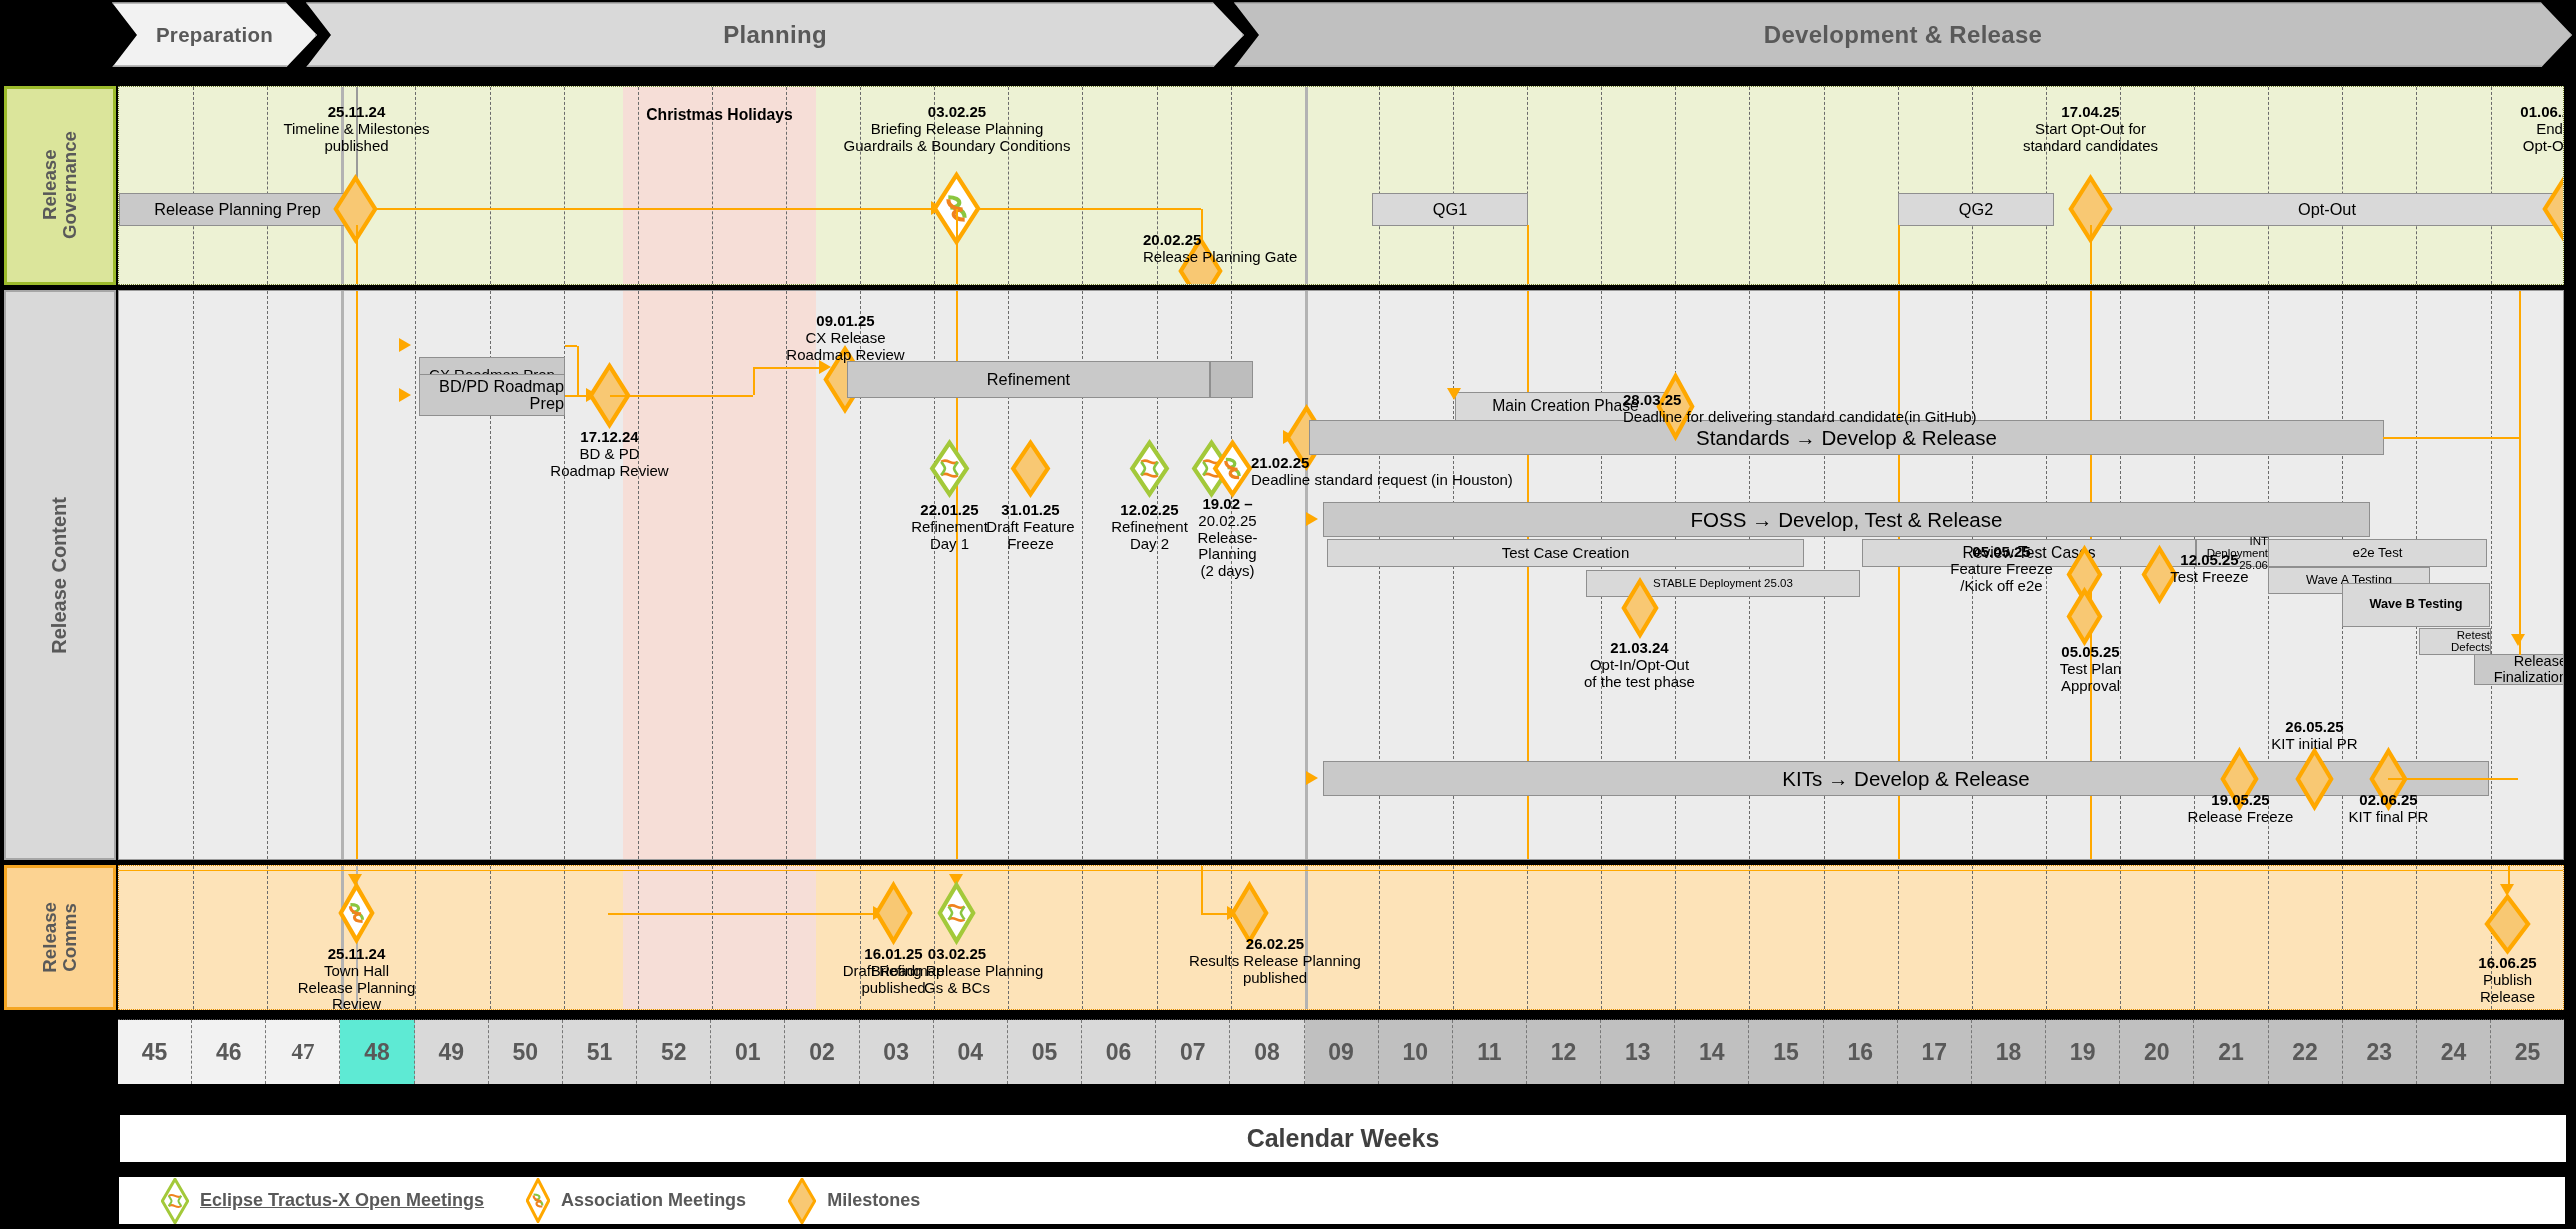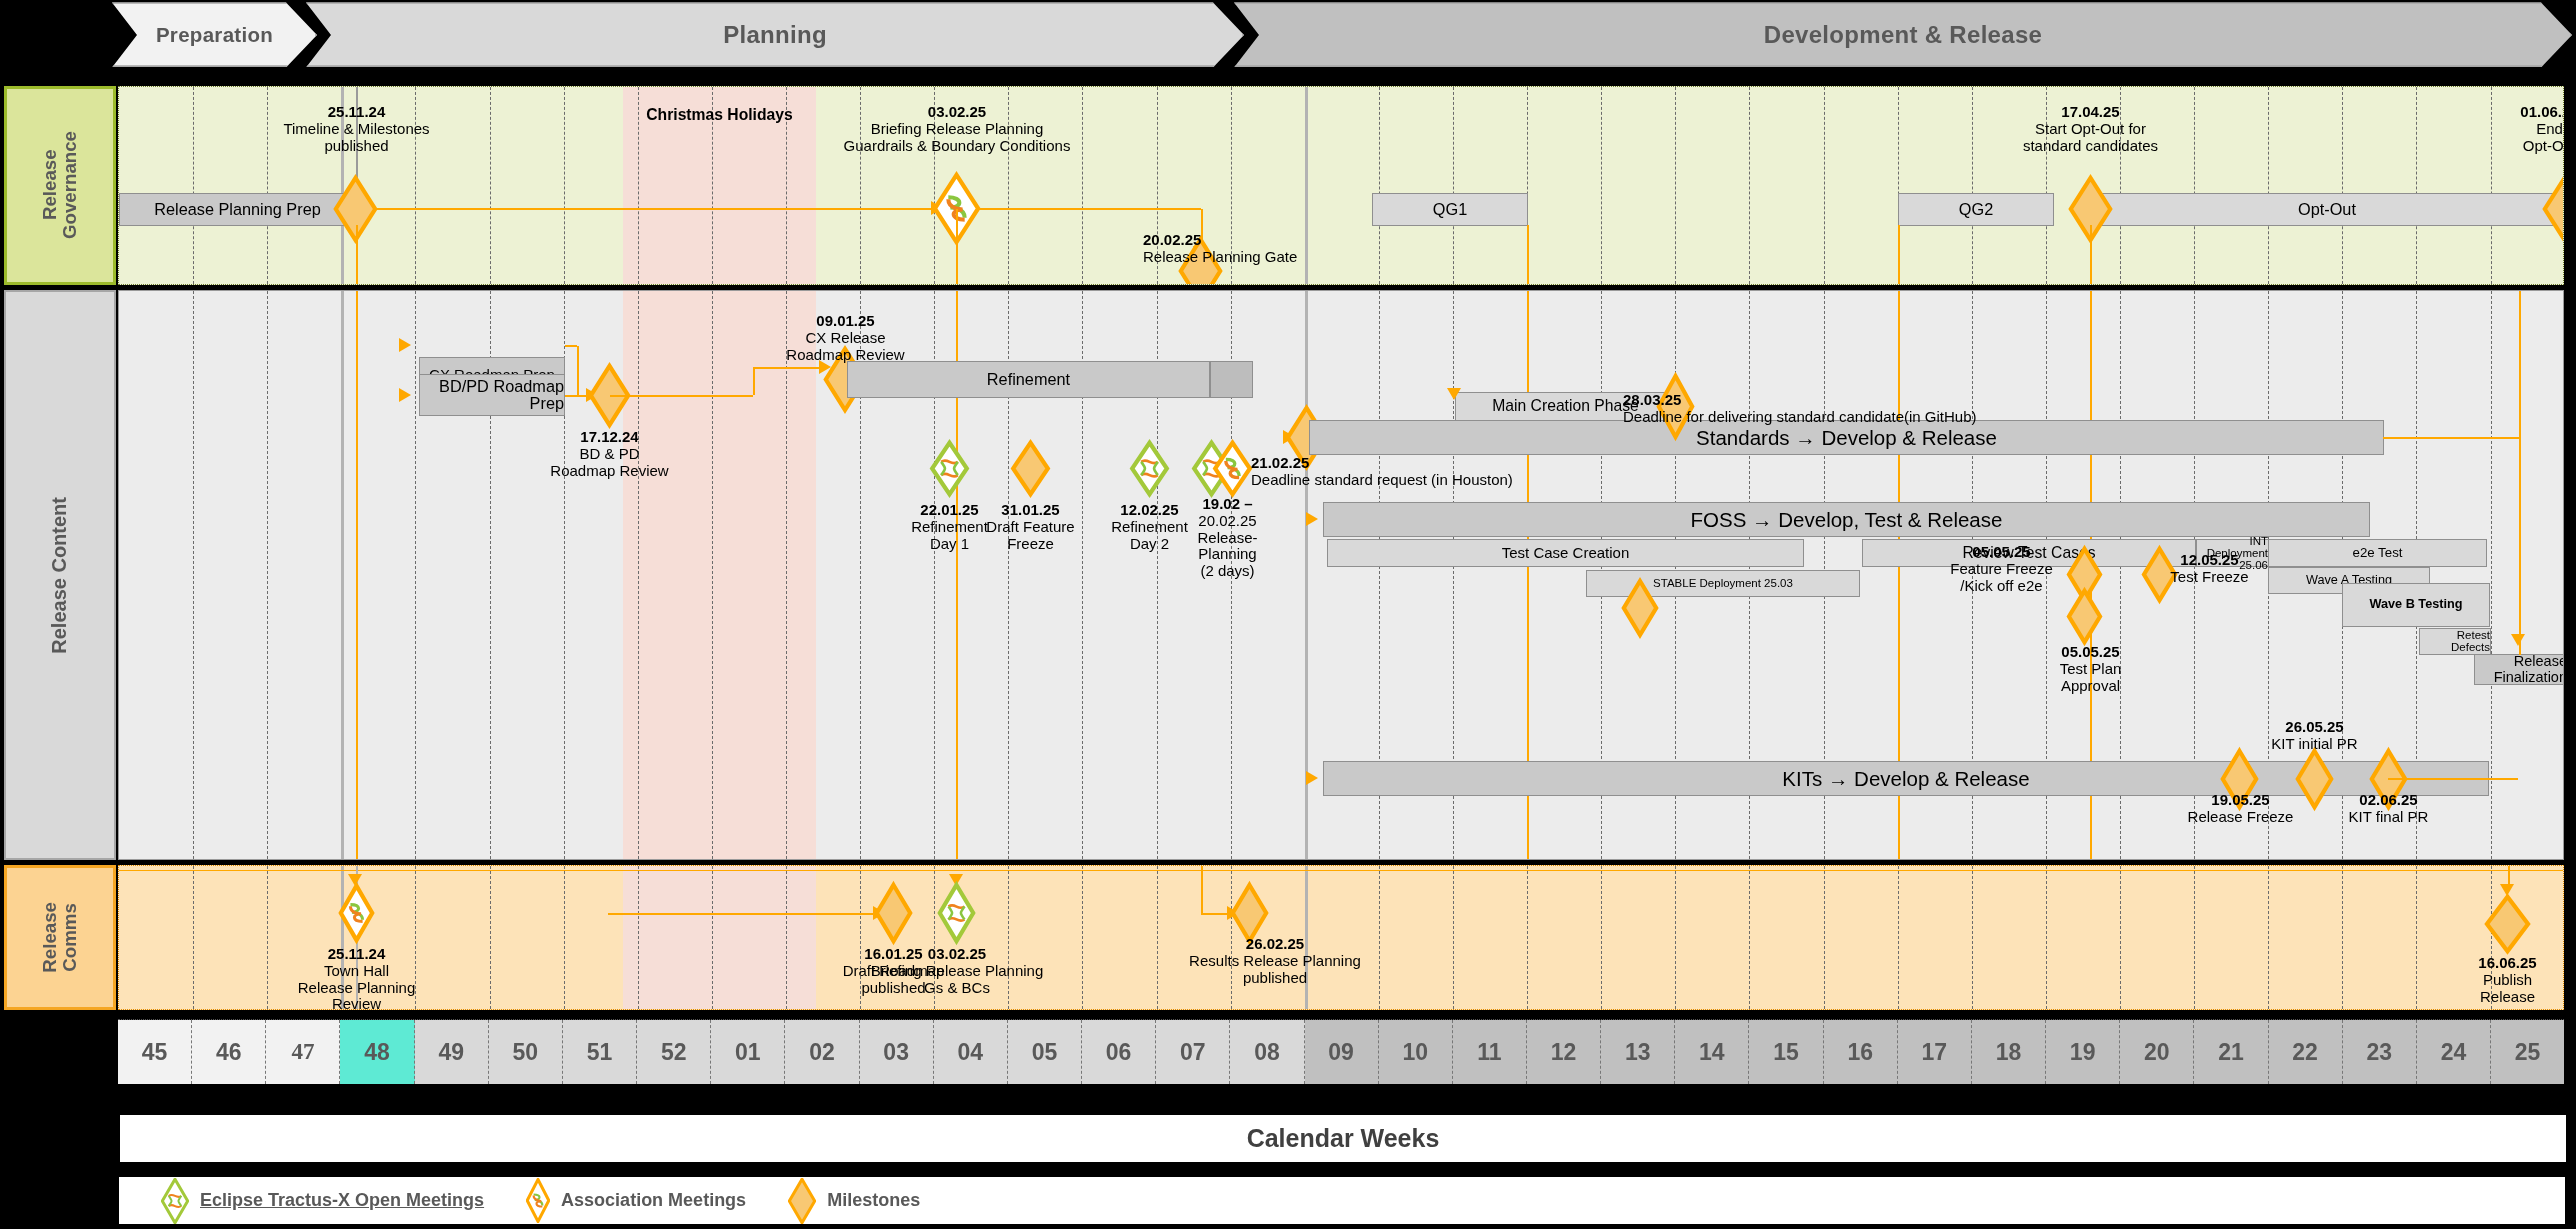--- a/index.html
+++ b/index.html
@@ -379,20 +379,25 @@
       </div>
       <div class="bar light" style="left:2149px;width:219px;top:248px;height:28px;font-size:13.3px;">
         <span>e2e Test</span>
       </div>
       <div class="bar light" style="left:1467px;width:274px;top:279px;height:26.5px;font-size:11.5px;">
         <span>STABLE Deployment 25.03</span>
       </div>
       <svg class="dsh" width="36" height="58" viewBox="0 0 60 96" style="left:1503px;top:288px;">
         <path d="M 30 3 L 57 48 L 30 93 L 3 48 Z" fill="#f8c873" stroke="#ffa800" stroke-width="7"></path>
       </svg>
+      <div class="ms-label" style="left:1394px;width:253px;top:349px;font-size:15px;">
+        <span class="d">21.03.24</span>
+        <div>Opt-In/Opt-Out</div>
+        <div>of the test phase</div>
+      </div>
       <div class="bar light" style="left:2149px;width:162px;top:276px;height:26.5px;font-size:12.7px;">
         <span>Wave A Testing</span>
       </div>
       <div class="bar light" style="left:2223px;width:148px;top:292px;height:44px;font-size:12.7px;font-weight:bold;">
         <span>Wave B Testing</span>
       </div>
       <div class="bar light" style="left:2300px;width:72px;top:337px;height:26.5px;font-size:11.5px;">
         <span>Retest Defects</span>
       </div>
       <div class="bar" style="left:2355px;width:94px;top:363px;height:31px;font-size:14.5px;">

